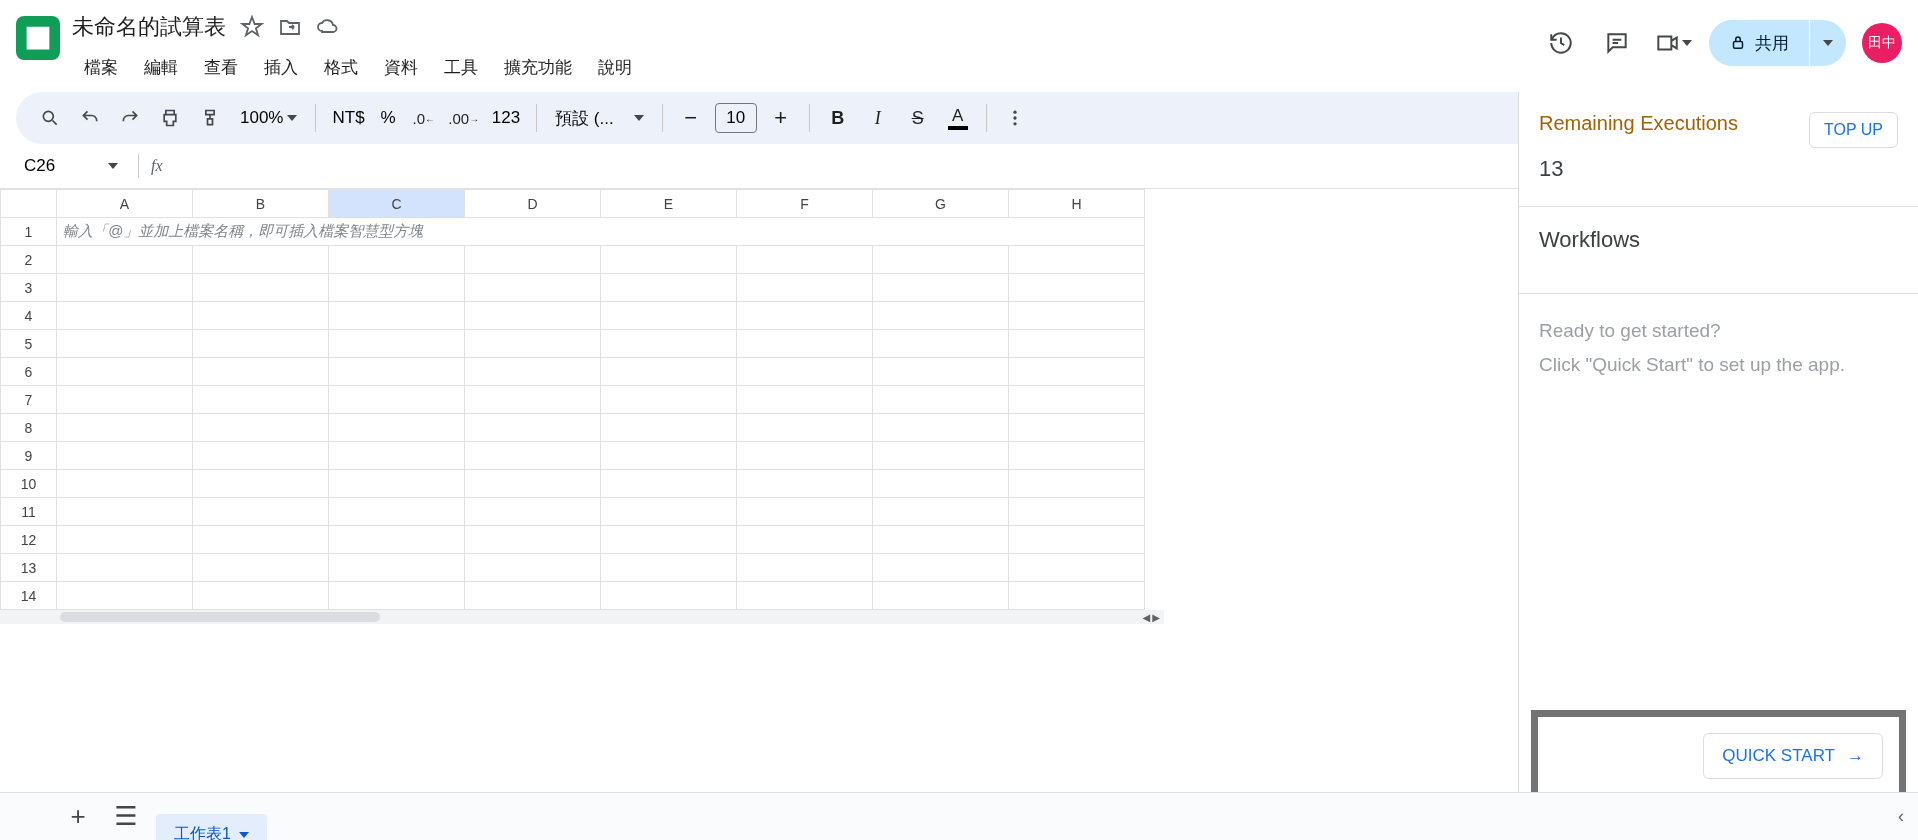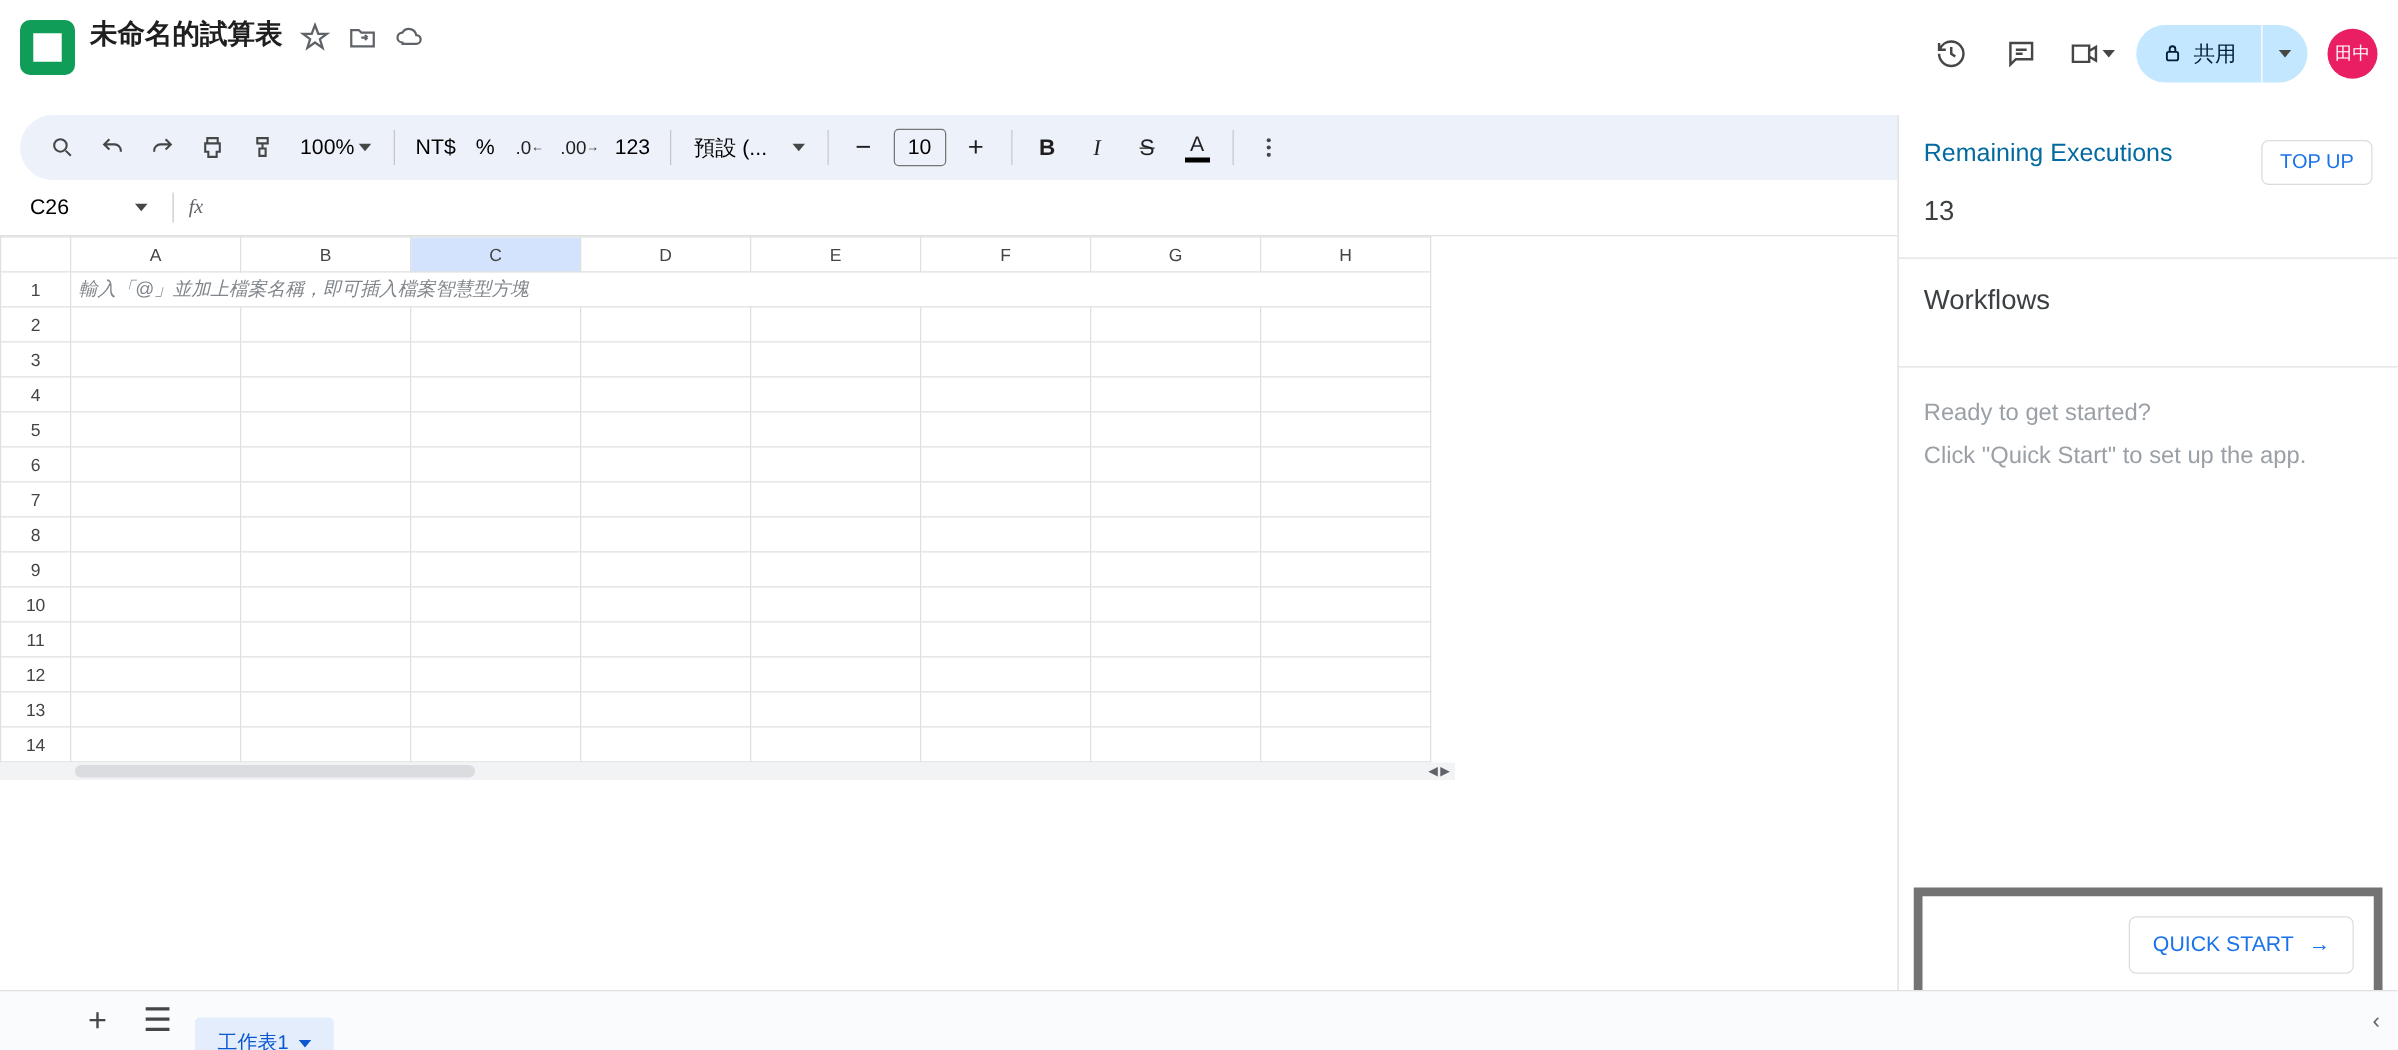--- a/index.html
+++ b/index.html
@@ -4,21 +4,21 @@
 <style>
 * { margin: 0; padding: 0; box-sizing: border-box; font-family: Arial, "Microsoft JhengHei", sans-serif; }
 body { background: #fff; width: 1918px; height: 840px; overflow: hidden; position: relative; }
 
 
 .header { display: flex; align-items: flex-start; padding: 8px 16px 0 16px; height: 80px; }
 .logo-area { display: flex; align-items: center; margin-right: 12px; padding-top: 8px; }
 .sheets-logo { width: 44px; height: 44px; background: #0f9d58; border-radius: 8px; display: flex; align-items: center; justify-content: center; }
 .sheets-logo svg { width: 28px; height: 28px; fill: #fff; }
 .title-area { flex: 1; }
-.title-row { display: flex; align-items: flex-end; gap: 14px; padding: 4px 0; font-weight: bold; }
+.title-row { display: flex; align-items: center; gap: 14px; padding: 4px 0; }
 .doc-title { font-size: 22px; color: #1f1f1f; }
 .icon-btn { width: 24px; height: 24px; display: flex; align-items: center; justify-content: center; cursor: pointer; color: #444746; }
 .icon-btn svg { width: 24px; height: 24px; fill: none; stroke: #5f6368; stroke-width: 1.8; }
 .menu-row { display: flex; gap: 2px; padding: 4px 0; }
 .menu-item { padding: 6px 12px; font-size: 17px; color: #1f1f1f; cursor: pointer; border-radius: 4px; }
 .header-right { display: flex; align-items: center; gap: 16px; padding-top: 12px; }
 .hr-icon { width: 40px; height: 40px; display: flex; align-items: center; justify-content: center; cursor: pointer; border-radius: 50%; color: #444746; }
 .hr-icon svg { width: 26px; height: 26px; fill: none; stroke: #444746; stroke-width: 1.8; }
 .share-container { display: flex; align-items: center; }
 .share-btn { background: #c2e7ff; height: 46px; padding: 0 20px; border-radius: 40px 0 0 40px; display: flex; align-items: center; gap: 8px; font-size: 17px; color: #001d35; cursor: pointer; }
@@ -53,21 +53,21 @@
 .hscroll-thumb { height: 10px; width: 320px; background: #dadce0; border-radius: 5px; position: absolute; left: 60px; }
 .hscroll-arrows { position: absolute; right: 4px; display: flex; gap: 2px; }
 .hscroll-arrows span { font-size: 10px; color: #5f6368; cursor: pointer; }
 
 
 .sidebar { position: absolute; right: 0; top: 92px; width: 400px; height: 748px; background: #fff; border-left: 1px solid #dadce0; display: flex; flex-direction: column; }
 .sb-header { background: #666; color: #fff; height: 44px; display: flex; align-items: center; padding: 0 16px; justify-content: space-between; font-size: 17px; font-weight: 600; }
 .sb-close { cursor: pointer; font-size: 22px; }
 .sb-body { padding: 20px; flex: 1; display: flex; flex-direction: column; }
 .sb-row { display: flex; justify-content: space-between; align-items: flex-start; margin-bottom: 8px; }
-.sb-label { color: #0369a1; font-size: 20px; }
+.sb-label { color: #a16207; font-size: 20px; }
 .sb-value { font-size: 22px; color: #3c4043; margin-bottom: 24px; }
 .topup-btn { border: 1px solid #dadce0; background: #fff; color: #1a73e8; padding: 8px 14px; border-radius: 6px; font-size: 16px; font-weight: 500; cursor: pointer; }
 .sb-section { font-size: 22px; color: #3c4043; margin-bottom: 24px; padding-bottom: 16px; }
 .sb-hr { border: none; border-top: 1px solid #e0e0e0; margin: 0 -20px 20px -20px; }
 .sb-hint { color: #9aa0a6; font-size: 19px; line-height: 1.8; }
 .qs-wrapper { margin-top: auto; border: 7px solid #737373; padding: 16px; margin: auto -8px 18px -8px; display: flex; justify-content: flex-end; }
 .qs-btn { border: 1px solid #dadce0; background: #fff; color: #1a73e8; padding: 12px 18px; border-radius: 6px; font-size: 17px; font-weight: 500; cursor: pointer; display: flex; align-items: center; gap: 12px; }
 
 
 .bottom-tabs { position: absolute; bottom: 0; left: 0; right: 0; height: 48px; background: #f9fbfd; display: flex; align-items: center; padding: 0 20px 0 60px; gap: 12px; border-top: 1px solid #e0e0e0; }
@@ -100,20 +100,31 @@
           <svg viewBox="0 0 24 24">
             <path d="M3 6h6l2 2h10v11H3z"></path>
             <path d="M11 12h5m0 0l-2-2m2 2l-2 2"></path>
           </svg>
         </span>
       <span class="icon-btn">
           <svg viewBox="0 0 24 24">
             <path d="M6 16a4 4 0 010-8 6 6 0 0111 2 3.5 3.5 0 010 7H6z"></path>
           </svg>
         </span>
+    </div>
+    <div class="menu-row">
+      <span class="menu-item">檔案</span>
+      <span class="menu-item">編輯</span>
+      <span class="menu-item">查看</span>
+      <span class="menu-item">插入</span>
+      <span class="menu-item">格式</span>
+      <span class="menu-item">資料</span>
+      <span class="menu-item">工具</span>
+      <span class="menu-item">擴充功能</span>
+      <span class="menu-item">說明</span>
     </div>
   </div>
   <div class="header-right">
     <span class="hr-icon">
         <svg viewBox="0 0 24 24">
           <path d="M12 7v5l3 2M3 12a9 9 0 109-9 9 9 0 00-8.5 6M3 4v5h5"></path>
         </svg>
       </span>
     <span class="hr-icon">
         <svg viewBox="0 0 24 24">

